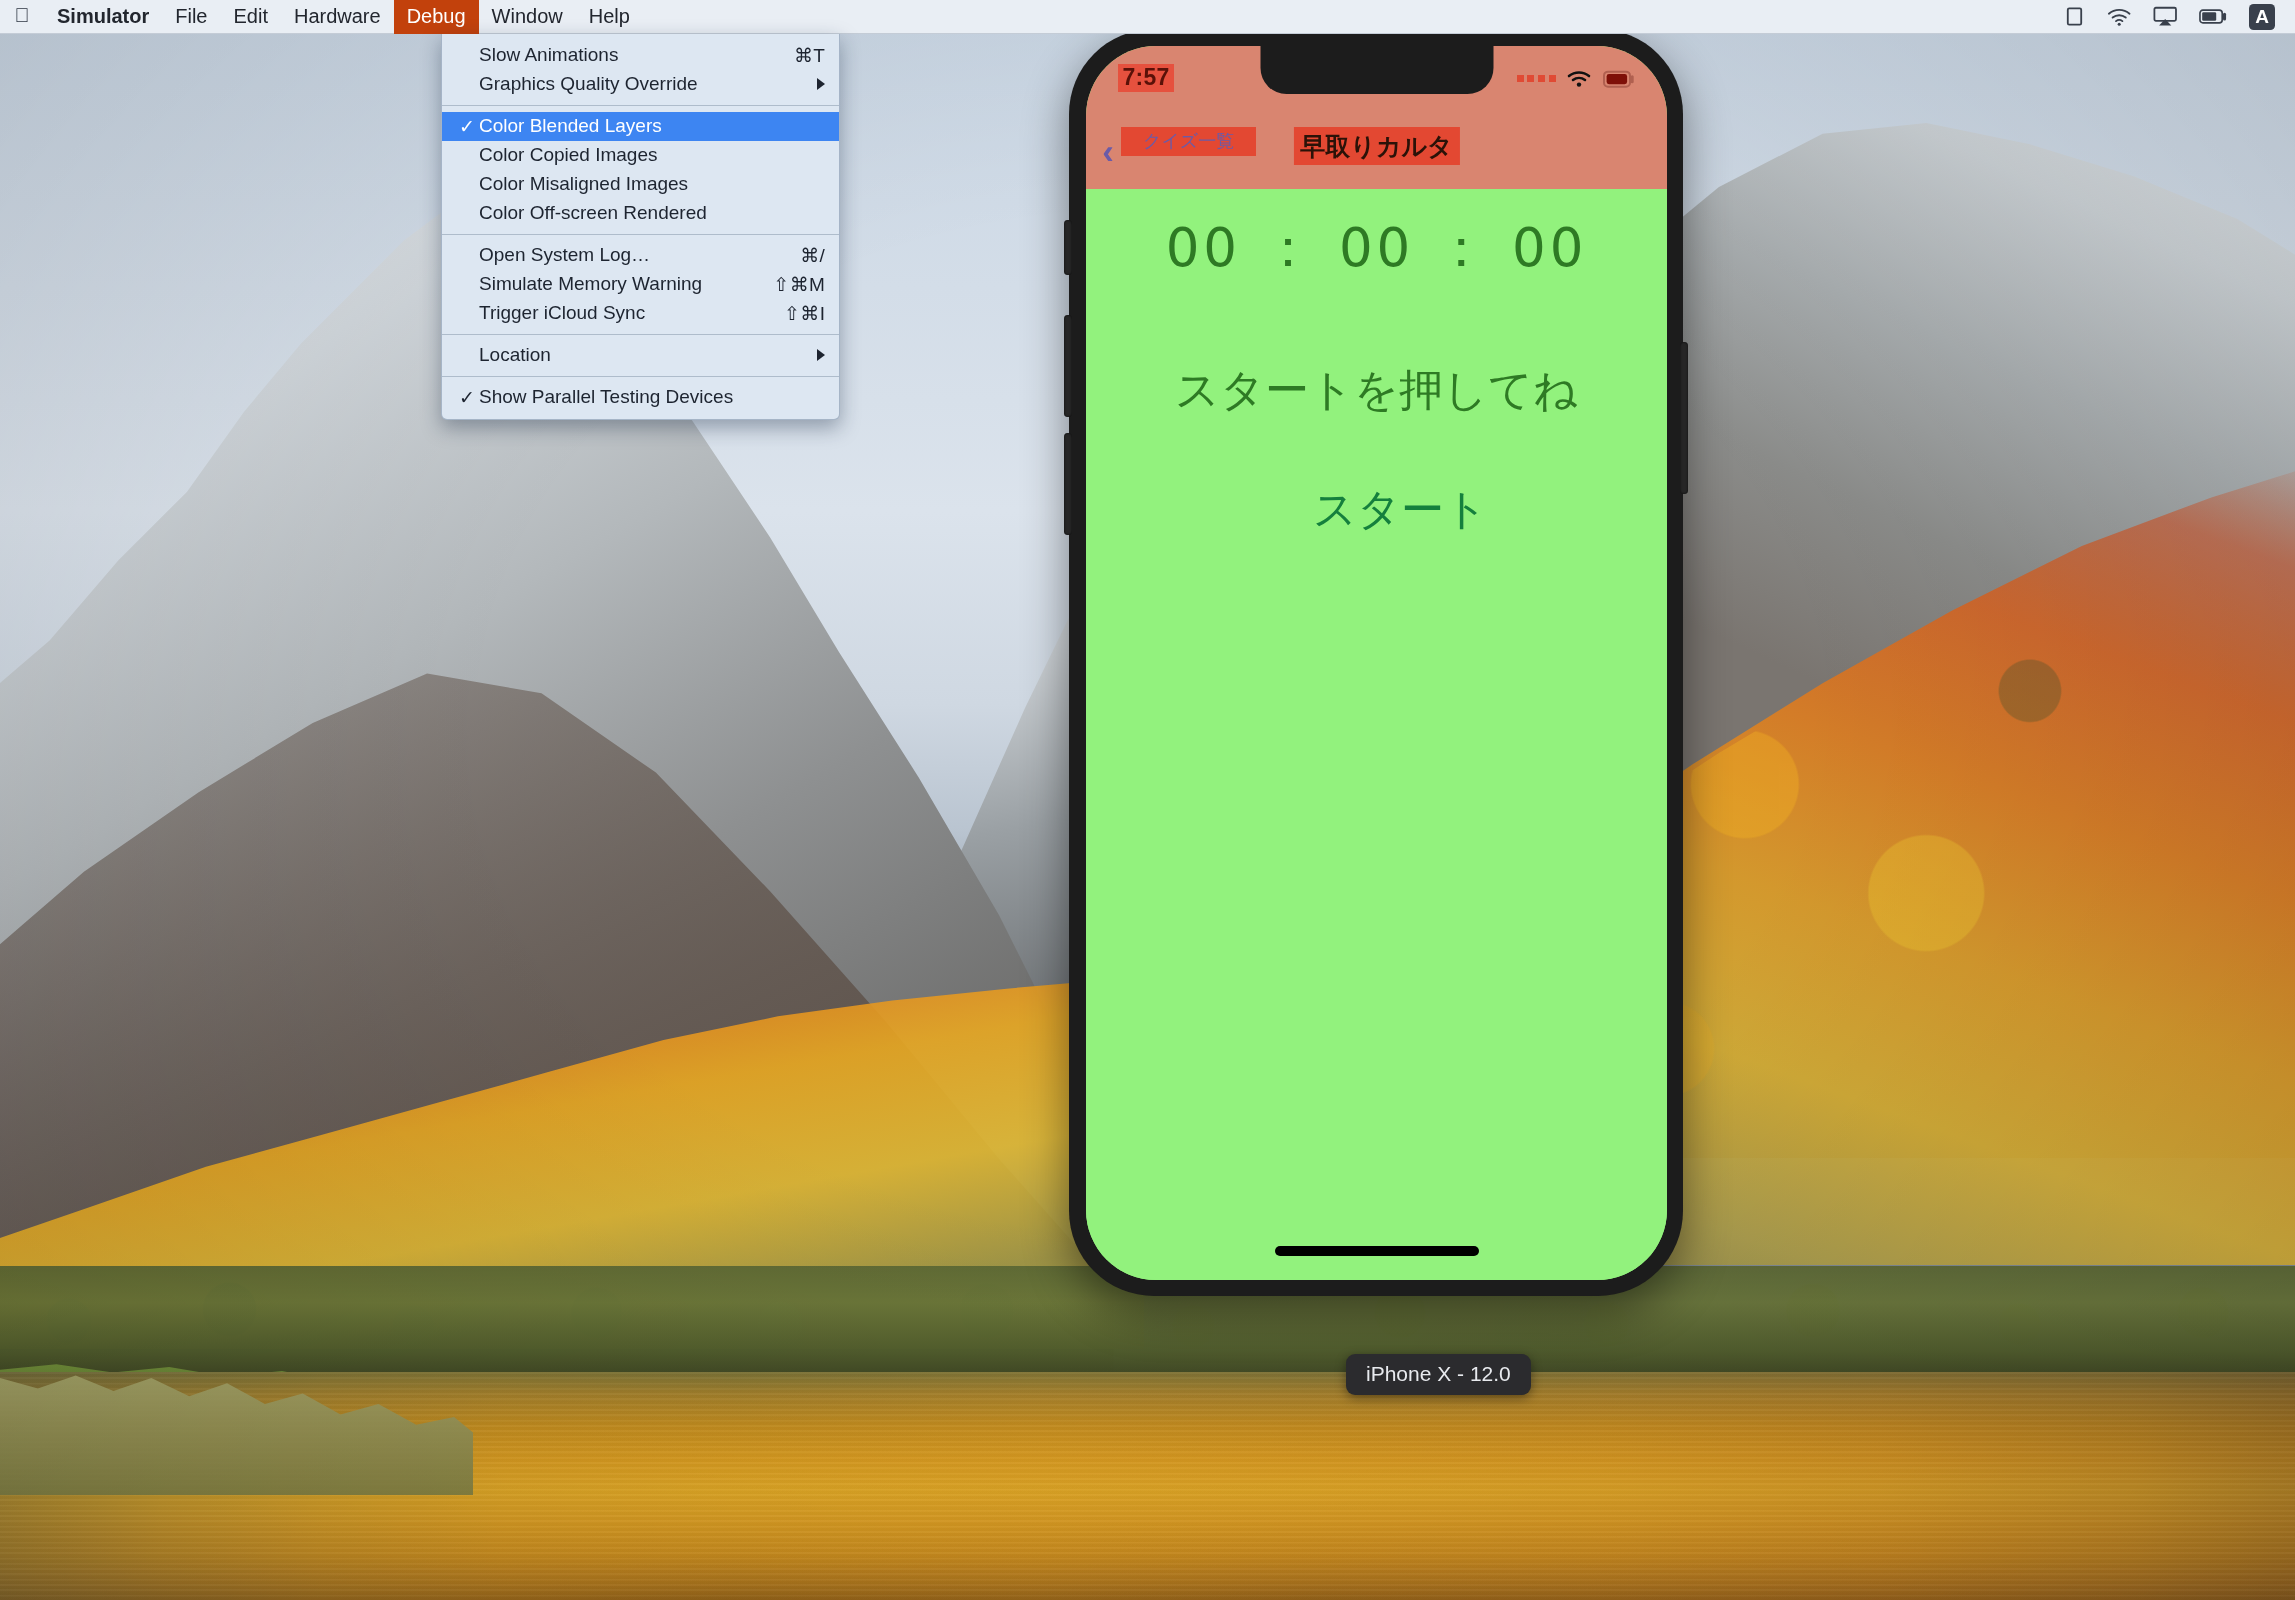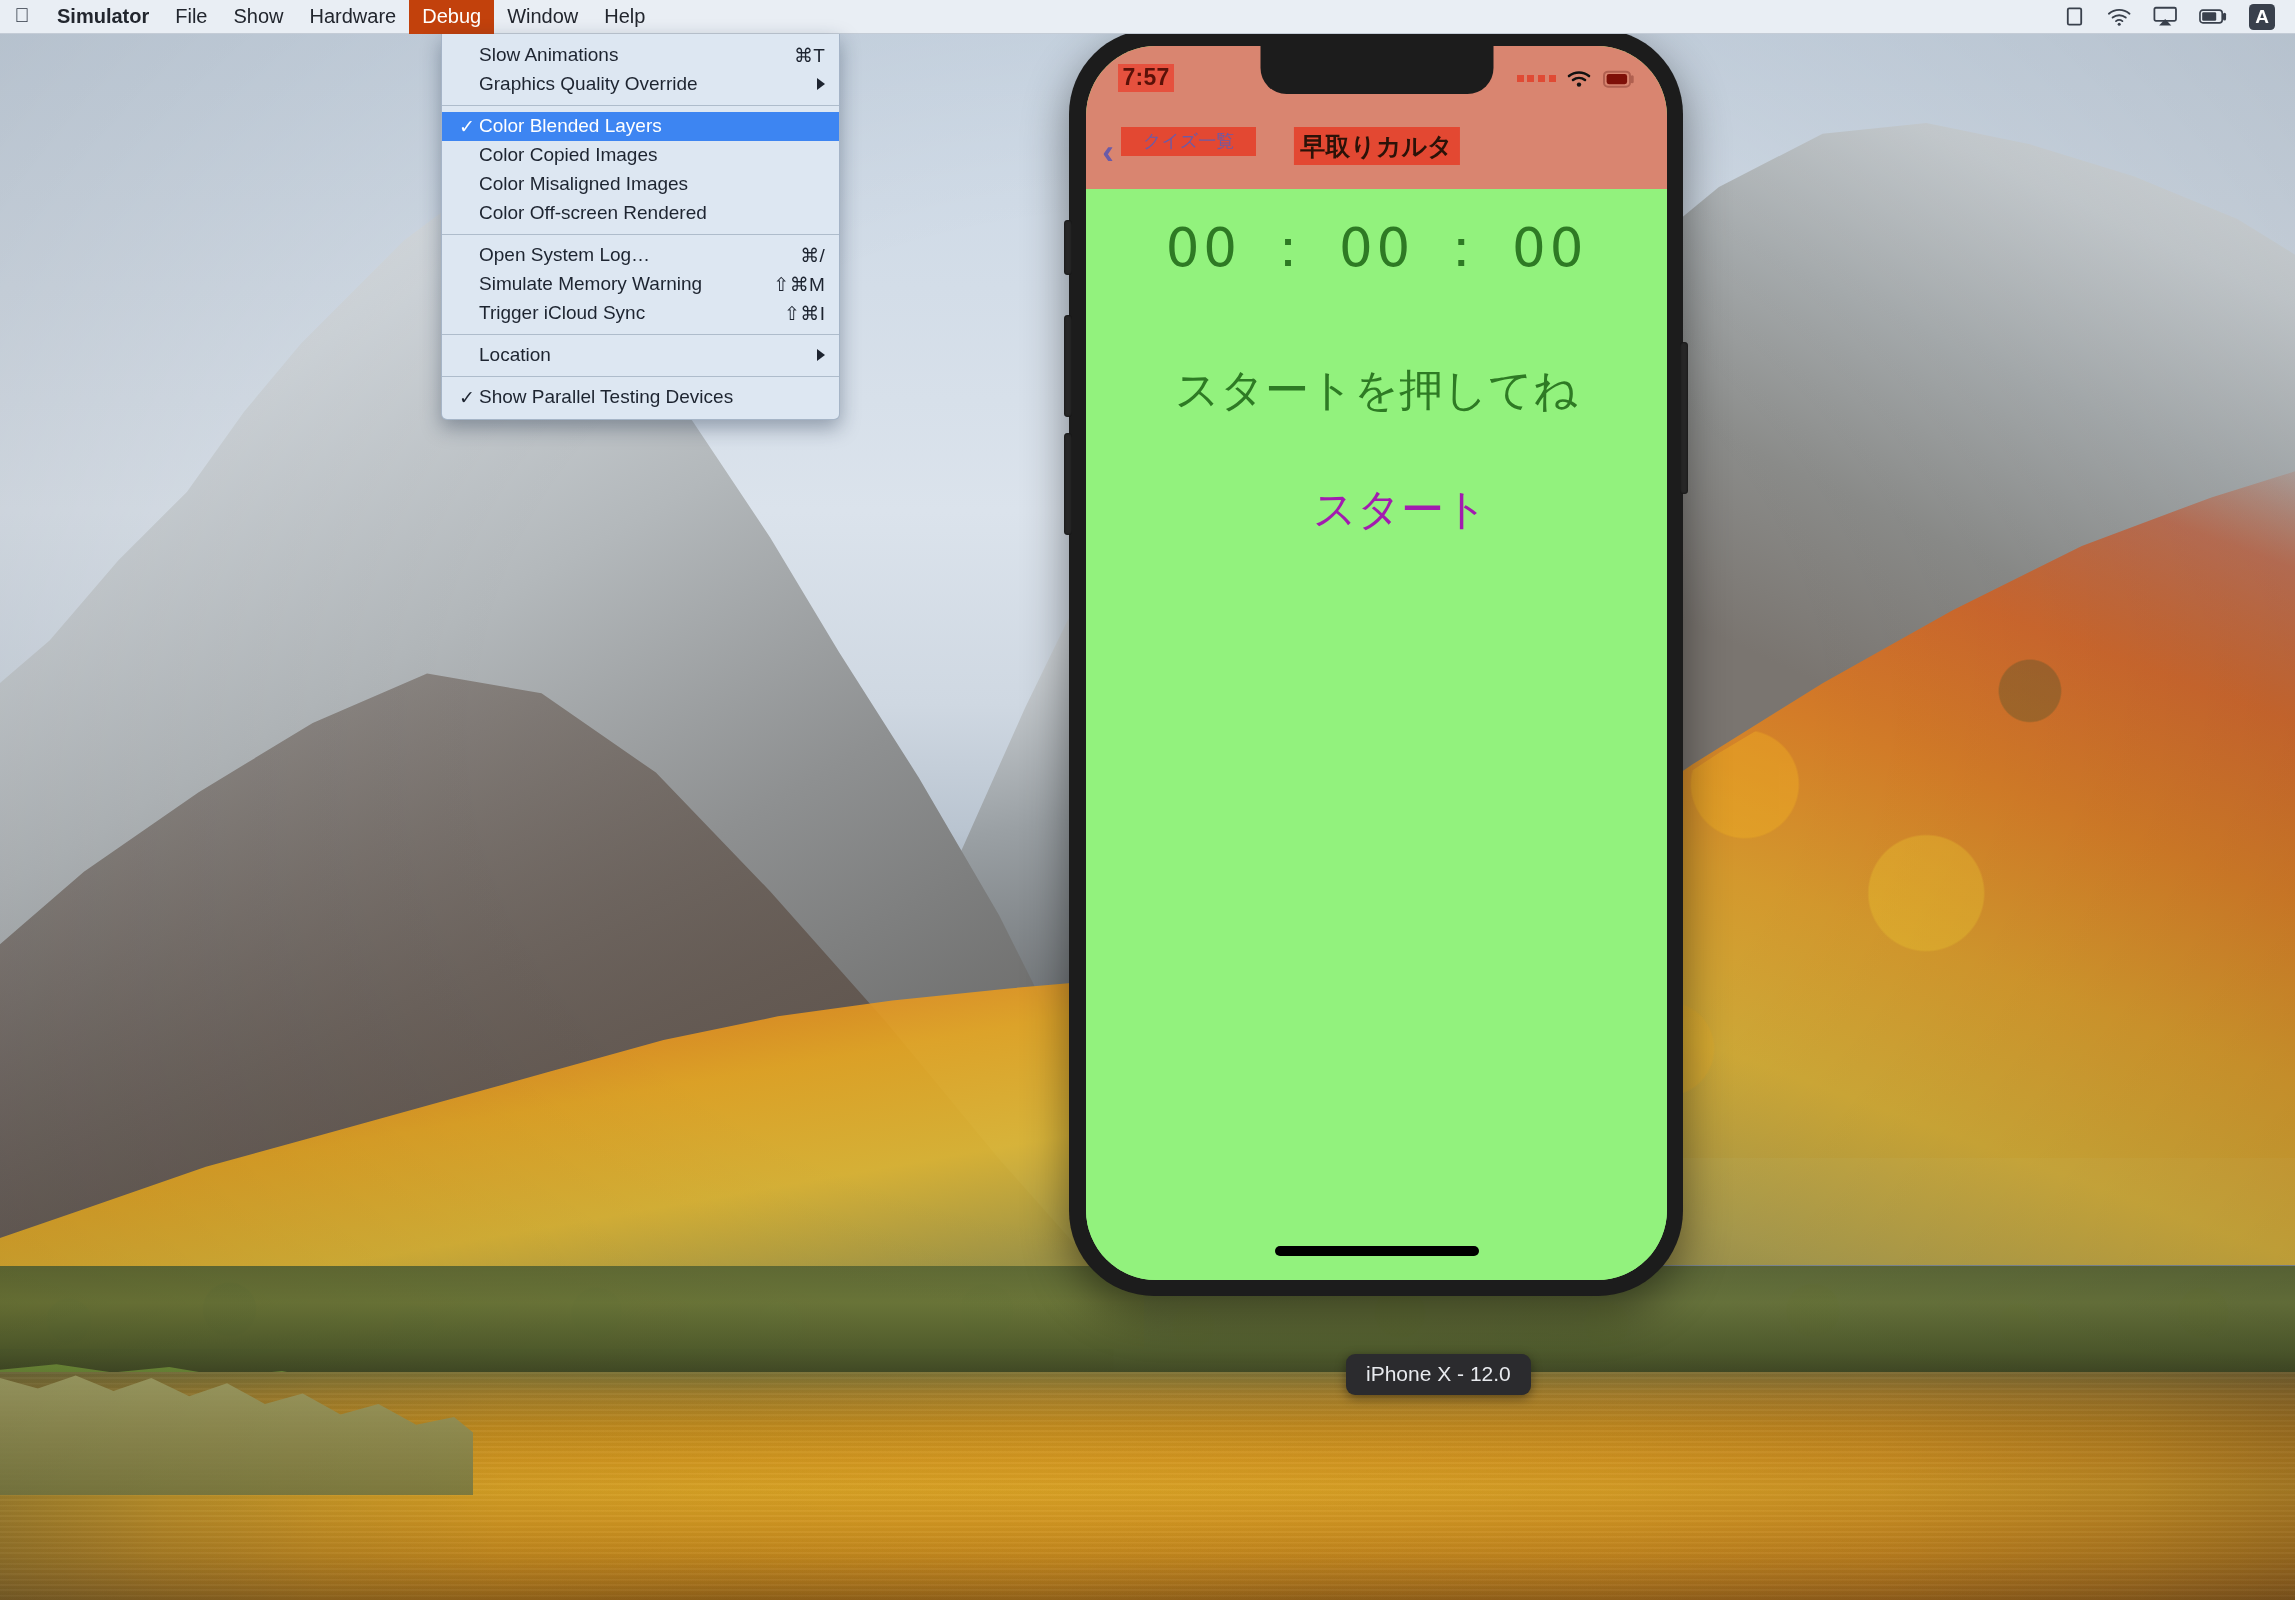--- a/index.html
+++ b/index.html
@@ -305,21 +305,21 @@
     font-size:53px; color:#2E7A24; letter-spacing:3.8px;
     font-family:"DejaVu Sans", sans-serif;
   }
   #prompt{
     margin-top:76px;
     font-size:44px; color:#2E7A24;
     font-family:"DejaVu Sans", sans-serif;
   }
   #start-btn{
     margin-top:61px;
-    font-size:43px; color:#a21caf;
+    font-size:43px; color:#15803d;
     font-family:Liberation Mono, monospace;
     margin-left:48px;
   }
   #home-indicator{
     position:absolute; left:50%; transform:translateX(-50%); bottom:24.4px;
     width:204px; height:10px; background:#000; border-radius:5.3px;
     z-index:9;
   }
 
   
@@ -356,21 +356,21 @@
 <div id="menubar">
   <div class="apple"></div>
 
   <div class="mb-item bold">
       <span>Simulator</span>
     </div>
   <div class="mb-item">
       <span>File</span>
     </div>
   <div class="mb-item">
-      <span>Show</span>
+      <span>Edit</span>
     </div>
   <div class="mb-item">
       <span>Hardware</span>
     </div>
   <div class="mb-item active">
       <span>Debug</span>
     </div>
   <div class="mb-item">
       <span>Window</span>
     </div>

